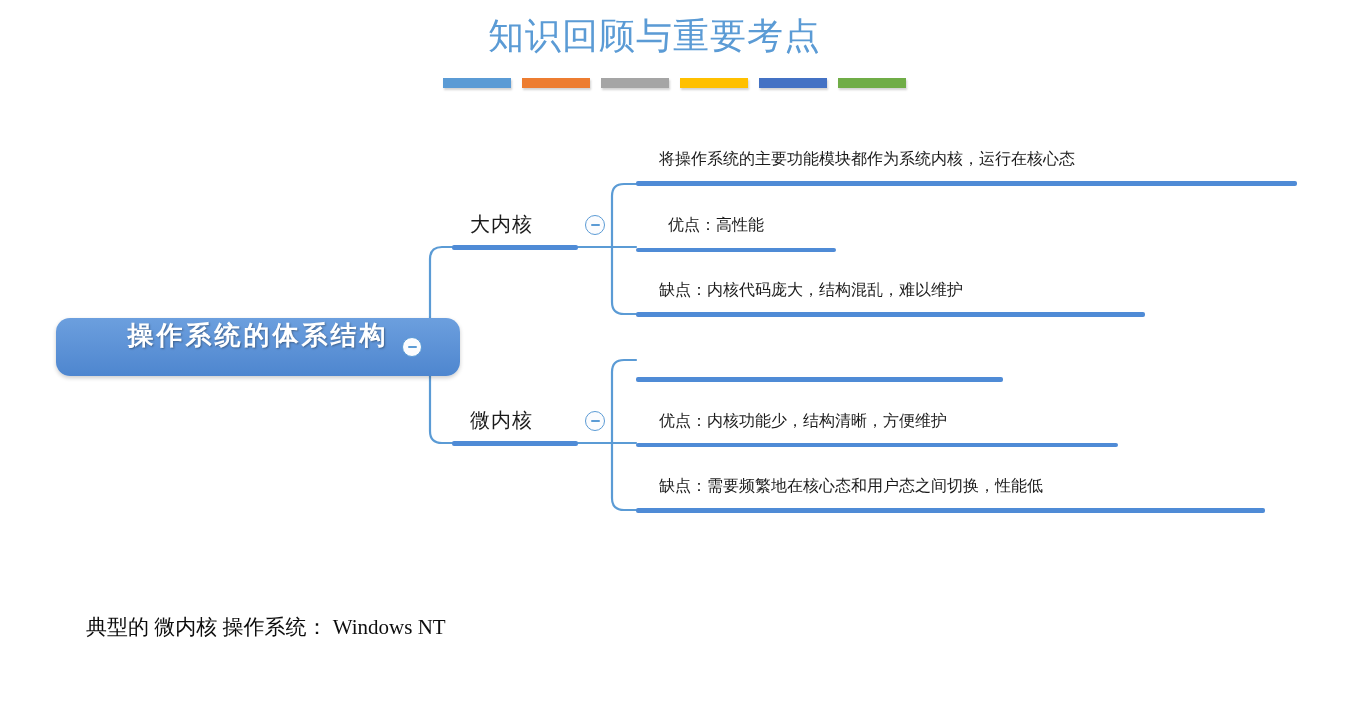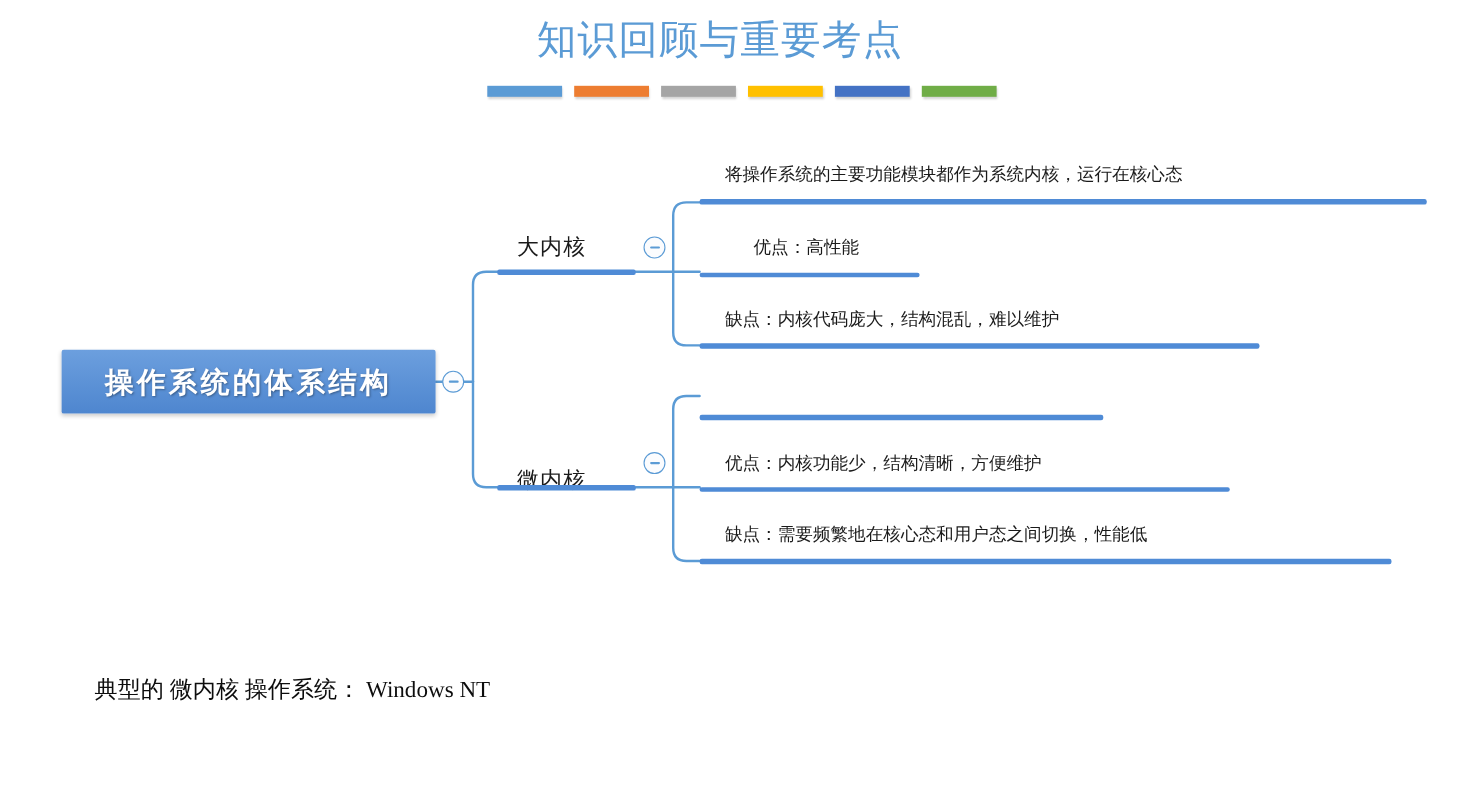--- a/index.html
+++ b/index.html
@@ -54,27 +54,26 @@
     height: 719px;
     pointer-events: none;
   }
   .map svg { display: block; }
 
   
   .root-node {
     position: absolute;
     left: 56px;
     top: 318px;
-    width: 340px;
+    width: 404px;
     height: 58px;
-    border-radius: 2px;
+    border-radius: 14px;
     background: linear-gradient(180deg, #6C9FDE 0%, #4E86CF 100%);
     box-shadow: 0 2px 4px rgba(0,0,0,0.20);
     display: flex;
-    align-items: center;
     justify-content: center;
   }
   .root-node .root-label {
     color: #ffffff;
     font-size: 26px;
     font-weight: bold;
     letter-spacing: 3px;
     text-shadow: 1px 1px 2px rgba(0,0,0,0.35);
     white-space: nowrap;
   }
@@ -189,27 +188,27 @@
 
   <div class="node-text branch" style="left:470px; top:212px;">大内核</div>
   <div class="ubar" style="left:452px; top:245px; width:126px;"></div>
   <div class="toggle" style="left:585px; top:215px;">
     <span class="minus"></span>
   </div>
 
   <div class="node-text leaf" style="left:659px; top:147px;">将操作系统的主要功能模块都作为系统内核，运行在核心态</div>
   <div class="ubar" style="left:636px; top:181px; width:661px;"></div>
 
-  <div class="node-text leaf" style="left:685px; top:213px;">优点：高性能</div>
+  <div class="node-text leaf" style="left:668px; top:213px;">优点：高性能</div>
   <div class="ubar thin" style="left:636px; top:248px; width:200px;"></div>
 
   <div class="node-text leaf" style="left:659px; top:278px;">缺点：内核代码庞大，结构混乱，难以维护</div>
   <div class="ubar" style="left:636px; top:312px; width:509px;"></div>
 
-  <div class="node-text branch" style="left:470px; top:408px;margin-top:16px;">微内核</div>
+  <div class="node-text branch" style="left:470px; top:408px;">微内核</div>
   <div class="ubar" style="left:452px; top:441px; width:126px;"></div>
   <div class="toggle" style="left:585px; top:411px;">
     <span class="minus"></span>
   </div>
 
   <div class="ubar" style="left:636px; top:377px; width:367px;"></div>
 
   <div class="node-text leaf" style="left:659px; top:409px;">优点：内核功能少，结构清晰，方便维护</div>
   <div class="ubar thin" style="left:636px; top:443px; width:482px;"></div>
 

